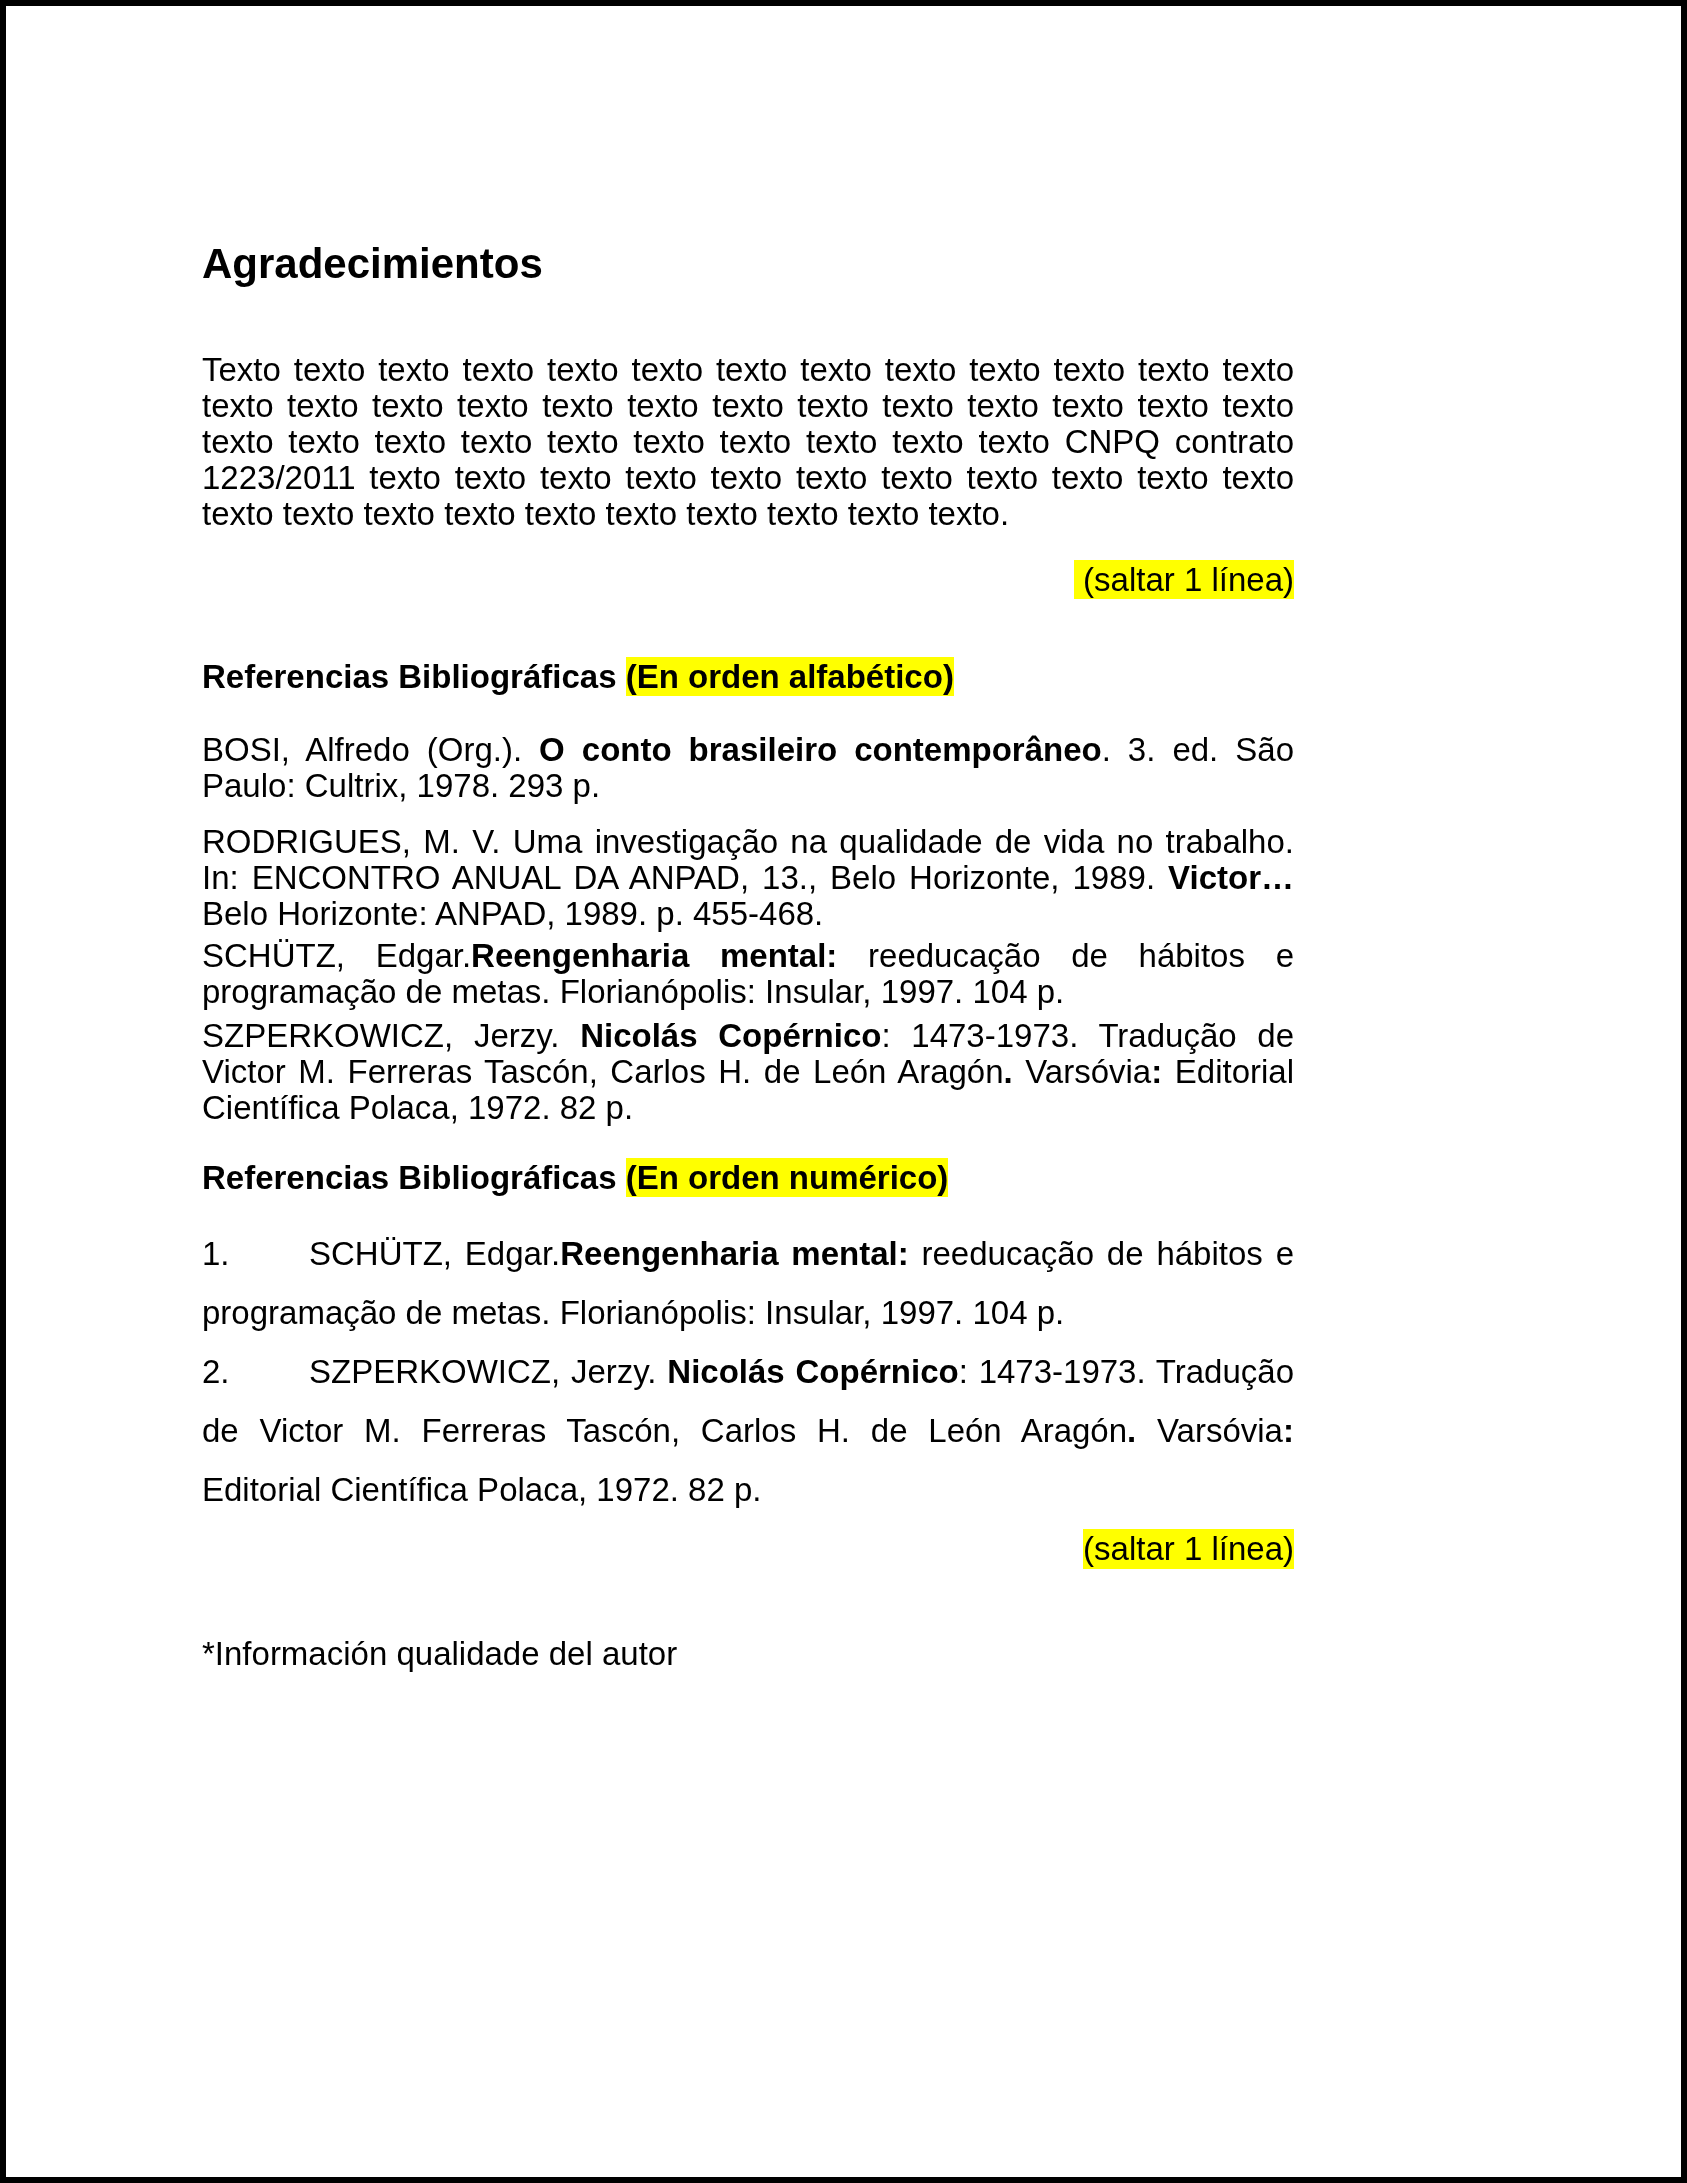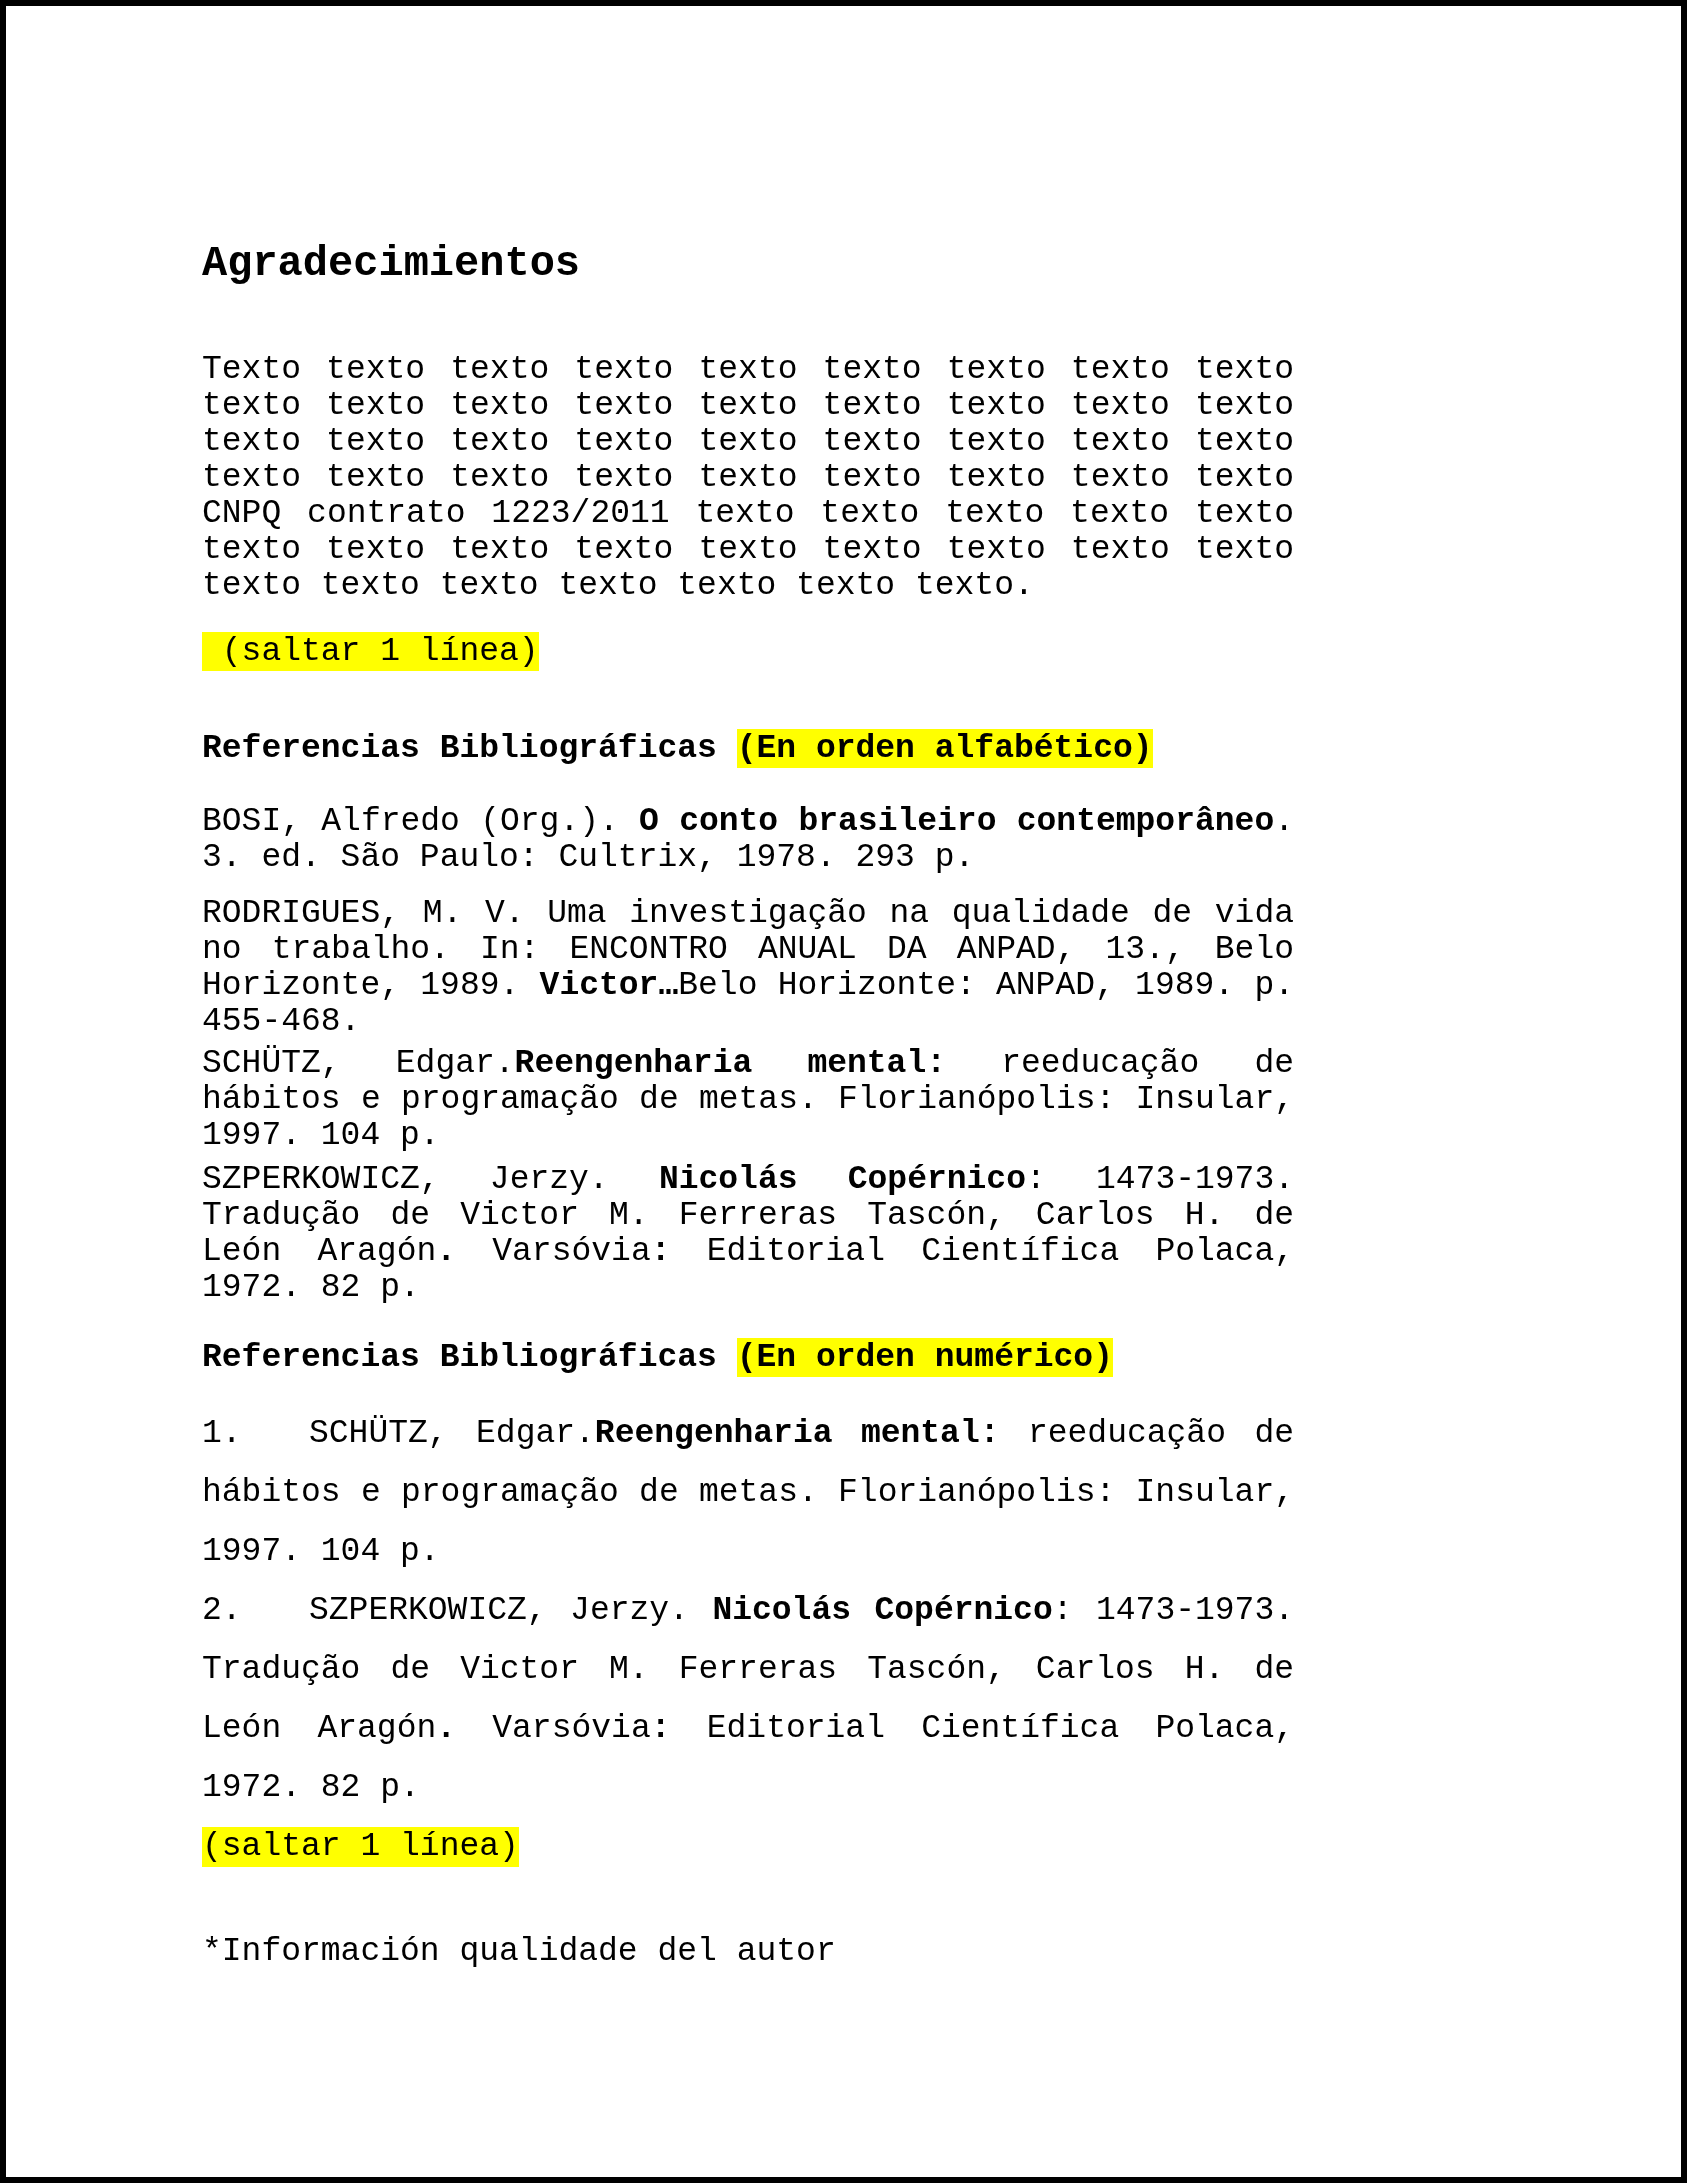--- a/index.html
+++ b/index.html
@@ -7,27 +7,27 @@
     position:relative;
     width:1687px; height:2183px;
     box-sizing:border-box;
     background:#ffffff;
     border:6px solid var(--border, #000);
     overflow:hidden;
   }
   .content {
     position:absolute; left:196px; top:0; width:1092px;
     color:#000000;
-    font-family:Liberation Mono, monospace;
+    font-family:Liberation Sans, sans-serif;
     font-size:33px;
   }
   h1, h2, p { margin:0; padding:0; font-weight:normal; }
   h1 { margin-top:235px; font-size:42px; line-height:46px; font-weight:bold; }
   .intro { margin-top:65px; line-height:36px; text-align:justify; }
-  .skip { margin-top:30px; line-height:36px; }
+  .skip { margin-top:30px; line-height:36px;text-align:right; }
   .skip2 { margin-top:13.2px; }
   h2 { margin-top:60px; font-size:33px; line-height:38px; font-weight:bold; }
   h2.numeric { margin-top:33px; }
   .ref { line-height:36px; text-align:justify; }
   .ref-bosi { margin-top:36px; }
   .ref-hallisey { margin-top:16.5px; }
   .ref-rodrigues { margin-top:20px; }
   .ref-schutz { margin-top:6px; }
   .ref-szperkowicz { margin-top:8px; }
   .numref { line-height:59px; text-align:justify; }

